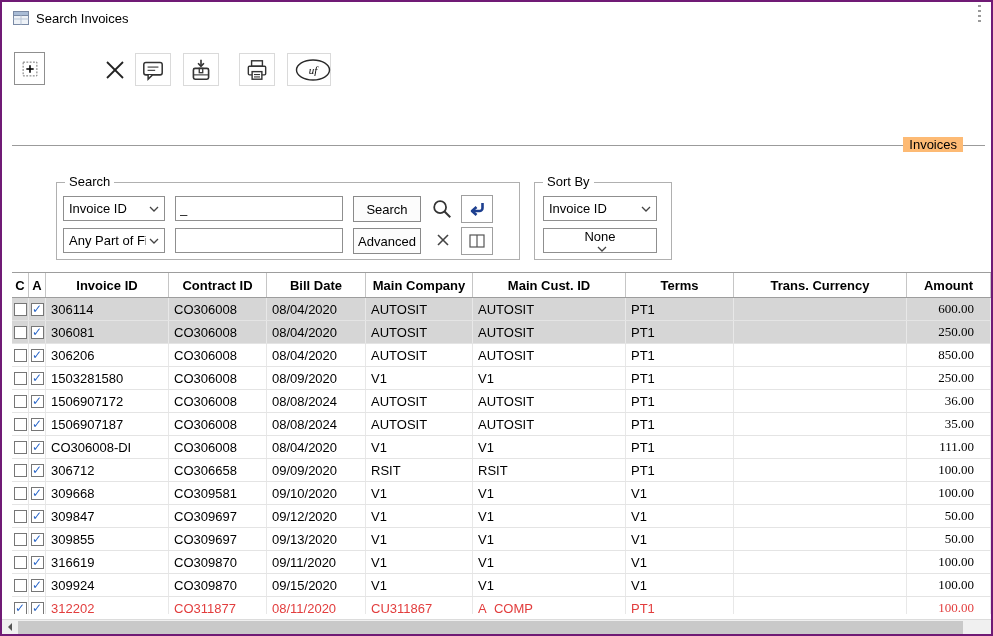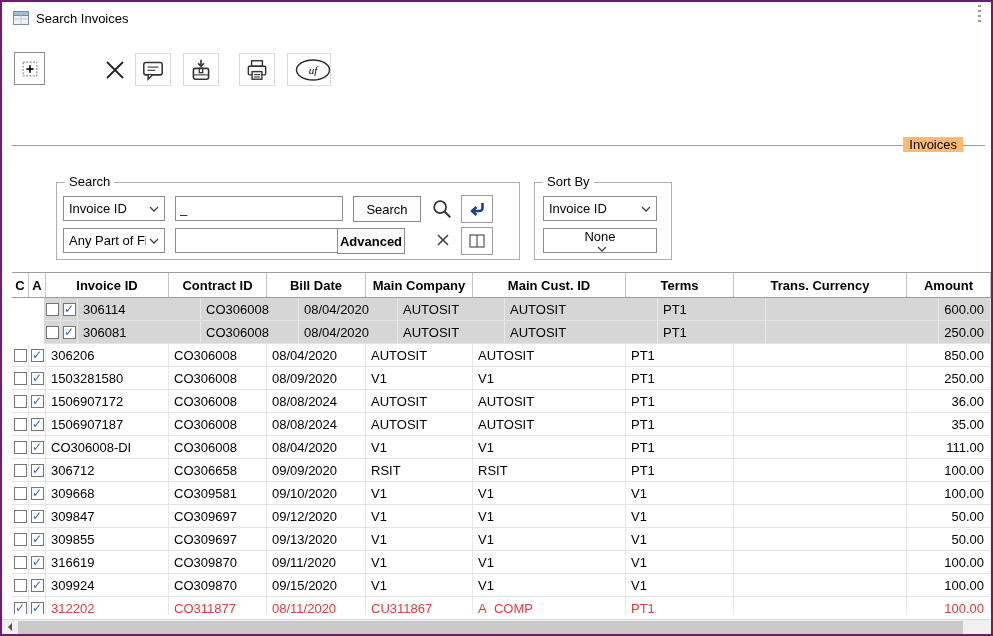--- a/index.html
+++ b/index.html
@@ -50,42 +50,42 @@
   .iconplain { position:absolute; display:flex; align-items:center; justify-content:center; }
 
   #combo-field  { left:6px;  top:13px; width:102px; }
   #input-search { left:118px; top:13px; width:168px; }
   #btn-search   { left:296px; top:13px; width:68px; }
   #ic-mag       { left:374px; top:15px; width:22px; height:22px; }
   #btn-return   { left:404px; top:12px; width:32px; height:28px; }
 
   #combo-match  { left:6px;  top:45px; width:102px; }
   #input-search2{ left:118px; top:45px; width:168px; }
-  #btn-advanced { left:280px; top:45px; width:68px;font-weight:bold; }
+  #btn-advanced { left:296px; top:45px; width:68px; }
   #ic-clear     { left:377px; top:48px; width:18px; height:18px; }
   #btn-window   { left:404px; top:44px; width:32px; height:28px; }
 
   #combo-sort1  { left:8px; top:13px; width:114px; }
   #combo-sort2  { left:8px; top:45px; width:114px;flex-direction:column; }
 
   
   .table { position:absolute; left:10px; top:270px; right:0; height:342px; overflow:hidden;
            --cols: 17px 17px 123px 98px 99px 107px 153px 108px 173px minmax(0,1fr); }
   .thead { display:grid; grid-template-columns:var(--cols); height:26px;
            border-top:1px solid #9d9d9d; border-bottom:1px solid #9d9d9d; align-items:stretch; }
   .th { display:flex; align-items:center; justify-content:center; font-weight:bold; font-size:13px;
         border-right:1px solid #c6c6c6; overflow:hidden; white-space:nowrap; }
   .trow { display:grid; grid-template-columns:var(--cols); height:23px; border-bottom:1px solid #e4e4e4;
           background:#fff; }
-  .trow.selected { background: var(--selected-gray, #d6d6d6); margin-left: 32px; }
+  .trow.selected { background: var(--selected-gray, #d6d6d6); }
   .trow.alert .td { color: var(--alert-red, #e23d3d); }
   .td { display:flex; align-items:center; border-right:1px solid #e8e8e8; padding-left:5px;
         overflow:hidden; white-space:nowrap; font-size:13px; }
   .td.cb-cell { padding:0; justify-content:center; }
-  .td.f-amount { justify-content:flex-end; padding-right:6px; }
+  .td.f-amount { justify-content:flex-end; padding-right:16px;font-family:Liberation Serif, serif; }
 
   .cb { width:13px; height:13px; border:1px solid #767676; background:#fff;
         display:flex; align-items:center; justify-content:center; }
   .cb.checked::after { content:"\2713"; color:var(--check-blue,#2a66c8); font-size:12px;
         font-weight:bold; line-height:1; margin-top:-1px; }
 
   
   .hscroll { position:absolute; left:0; right:0; bottom:0; height:15px; background:#f0f0f0;
              border-top:1px solid #dcdcdc; }
   .hs-left { position:absolute; left:0; top:0; width:15px; height:14px; display:flex;

